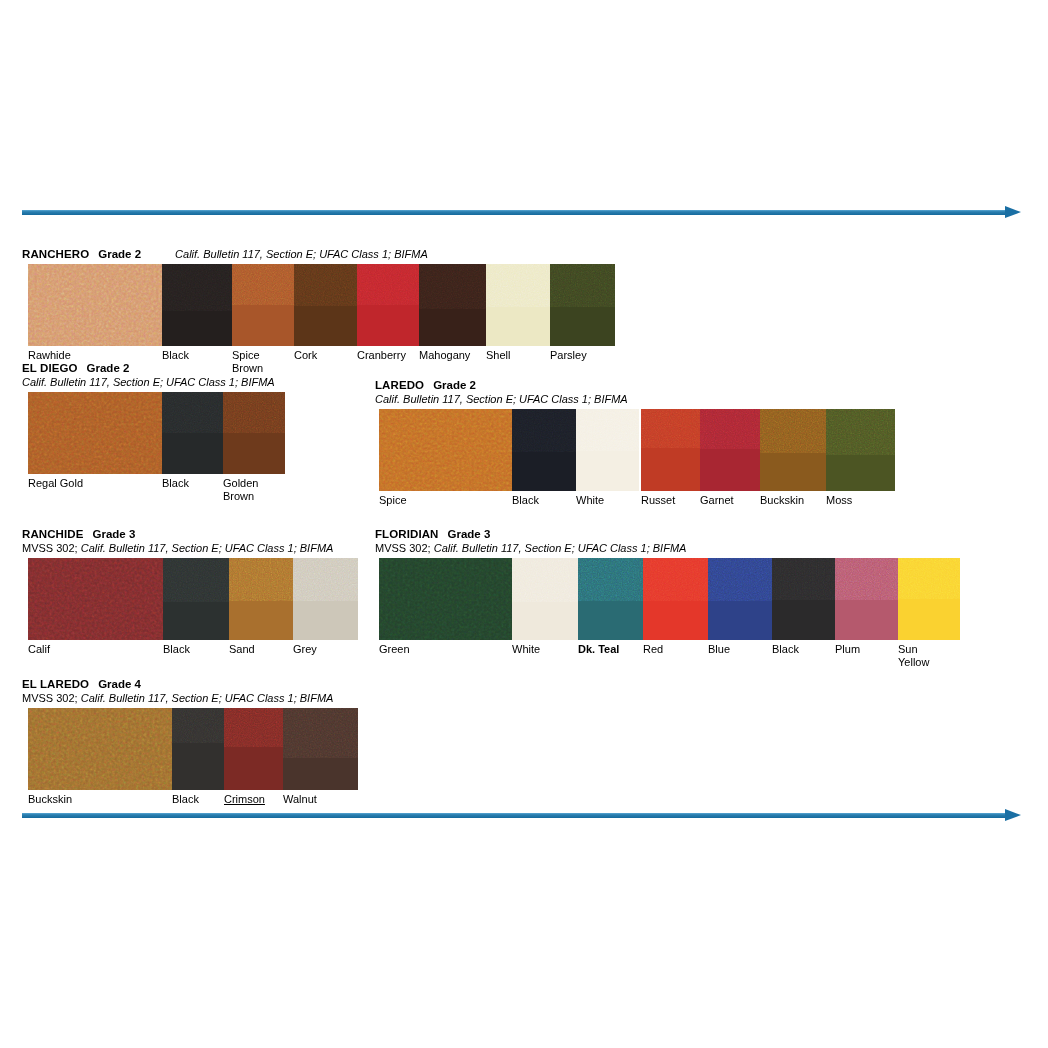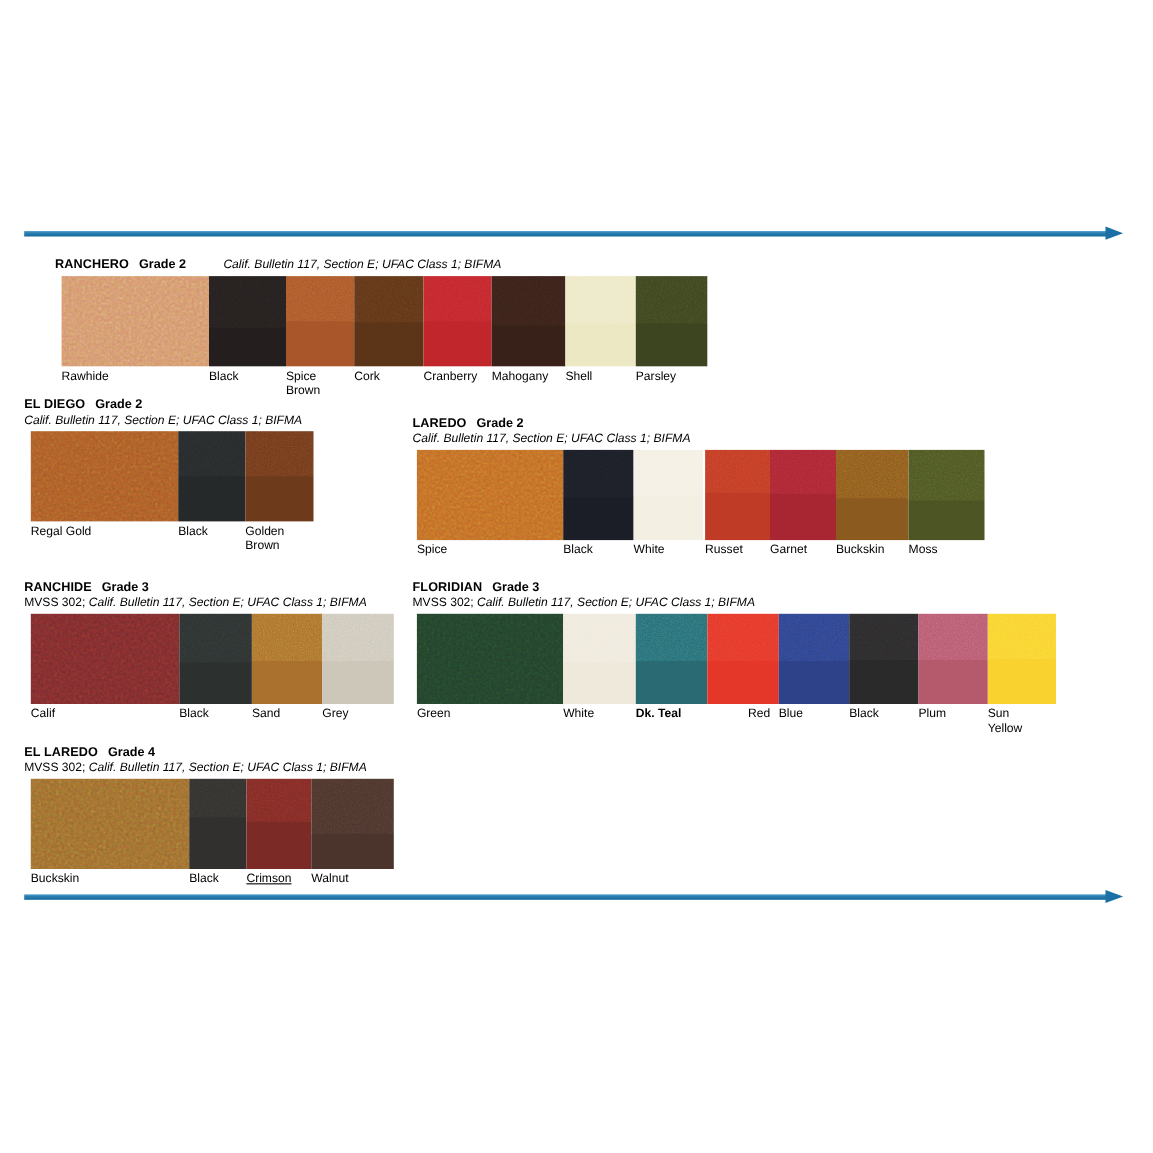--- a/index.html
+++ b/index.html
@@ -111,21 +111,21 @@
   <div class="rule-line"></div>
   <div class="rule-head"></div>
 </div>
 
 <div class="rule" id="rule-bottom">
   <div class="rule-line"></div>
   <div class="rule-head"></div>
 </div>
 
 <div id="groups-root">
-    <div class="group" style="left: 22px; top: 235px; margin-left: 28px;">
+    <div class="group" style="left: 22px; top: 248px;">
       <div class="group-head head-inline"><span class="group-name">RANCHERO</span><span class="group-grade">Grade 2</span><span class="group-cert">Calif. Bulletin 117, Section E; UFAC Class 1; BIFMA</span></div>
       <div class="swatches">
         <div class="swatch" style="left: 6px; width: 134px; background: rgb(211, 148, 106);">
           <svg class="tex" preserveAspectRatio="none" viewBox="0 0 60 40">
             <filter id="g3">
               <feTurbulence type="fractalNoise" baseFrequency="0.9" numOctaves="3" seed="3"></feTurbulence>
             </filter>
             <rect width="60" height="40" filter="url(#g3)"></rect>
           </svg>
         </div>
@@ -415,21 +415,21 @@
               <feTurbulence type="fractalNoise" baseFrequency="0.9" numOctaves="3" seed="32"></feTurbulence>
             </filter>
             <rect width="60" height="40" filter="url(#g32)"></rect>
           </svg>
         </div>
       </div>
       <div class="labels">
         <div class="label" style="left: 4px;">Green</div>
         <div class="label" style="left: 137px;">White</div>
         <div class="label" style="left: 203px; font-weight: bold;">Dk. Teal</div>
-        <div class="label" style="left: 268px; margin-left: 37px;">Red</div>
+        <div class="label" style="left: 268px;">Red</div>
         <div class="label" style="left: 333px;">Blue</div>
         <div class="label" style="left: 397px;">Black</div>
         <div class="label" style="left: 460px;">Plum</div>
         <div class="label" style="left: 523px;">Sun Yellow</div>
       </div>
     </div>
     <div class="group" style="left: 22px; top: 678px;">
       <div class="group-head"><span class="group-name">EL LAREDO</span><span class="group-grade">Grade 4</span></div>
       <div class="head-second"><span class="group-cert-prefix">MVSS 302; </span><span class="group-cert">Calif. Bulletin 117, Section E; UFAC Class 1; BIFMA</span></div>
       <div class="swatches">

